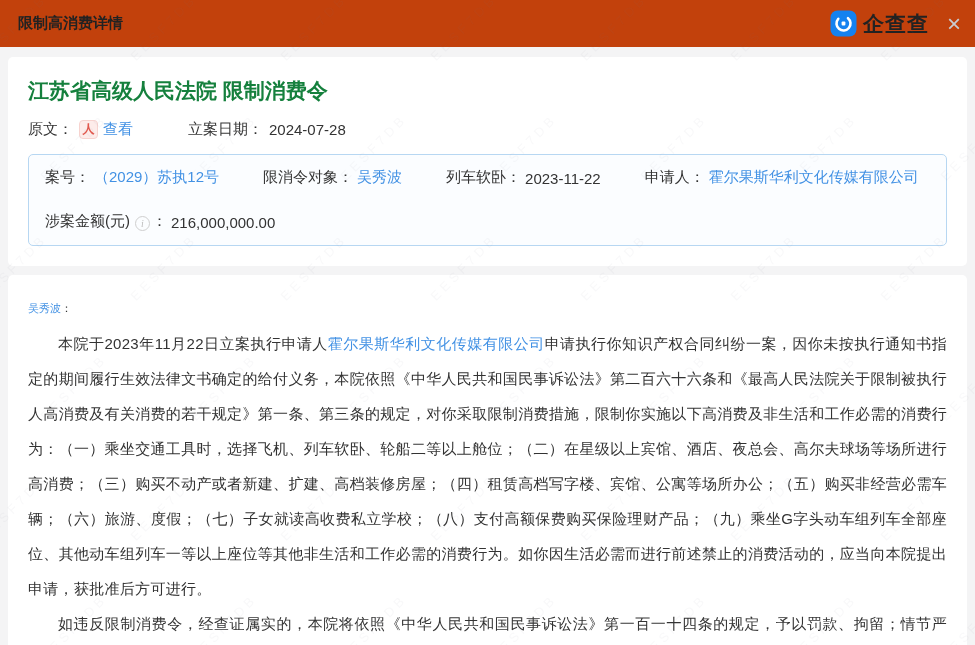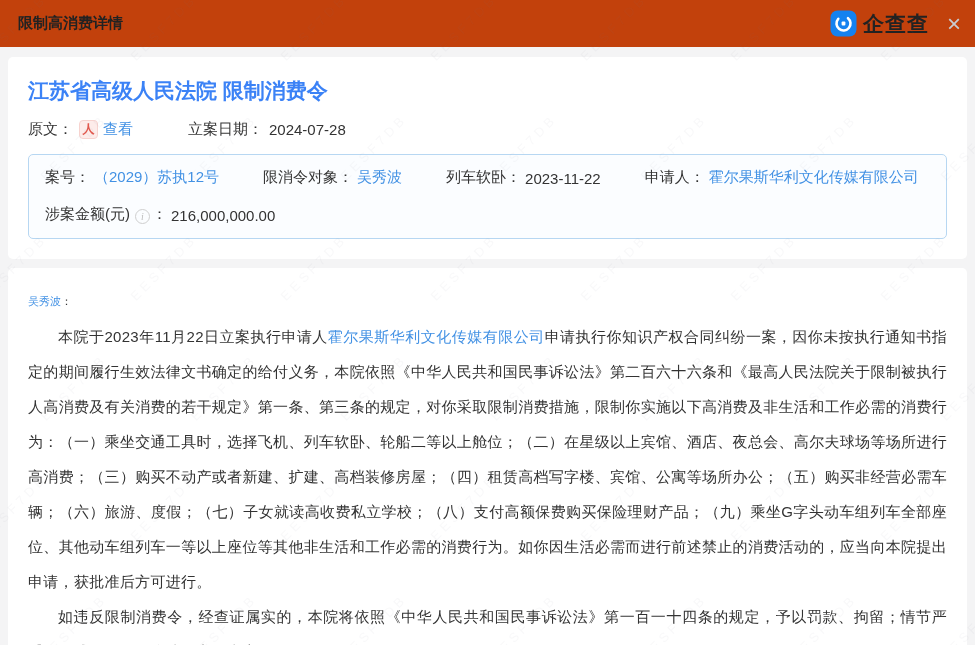--- a/index.html
+++ b/index.html
@@ -19,37 +19,37 @@
   .brand{ display:flex; align-items:center; gap:6px; }
   .brand-icon{ width:27px; height:27px; display:block; }
   .brand-name{ font-size:21px; font-weight:bold; color:#222; letter-spacing:1px; }
   .close-x{ font-size:24px; color:#c9ccd1; margin-left:12px; line-height:1; cursor:pointer; font-weight:300; }
   
   .card{
     background:#fff; border-radius:5px; margin:0 8px; position:relative; z-index:2;
   }
   .card1{ margin-top:10px; padding:20px 20px 20px 20px; }
   .card2{ margin-top:9px; padding:16px 20px; height:390px; }
-  .doc-title{ font-size:21px; font-weight:bold; color:#3b82f6; }
+  .doc-title{ font-size:21px; font-weight:bold; color:#15803d; }
   .meta-row{ margin-top:15px; display:flex; align-items:center; font-size:15px; color:#333; }
   .pdf-ic{
     display:inline-flex; width:19px; height:19px; background:#fdecea;
     border:1px solid #f7d3cf; border-radius:4px; color:#e2574c; font-size:12px;
     align-items:center; justify-content:center; font-weight:bold; margin:0 5px 0 6px;
   }
   .link{ color:#4291e4; text-decoration:none; cursor:pointer; }
   .meta-gap{ width:55px; }
   .date-val{ margin-left:6px; }
   
   .info-box{
     margin-top:15px; border:1px solid #b7d7f2; background:#fbfdff;
     border-radius:5px; padding:13px 16px 14px; font-size:15px;
   }
   .info-row{ display:flex; align-items:center; }
-  .info-row + .info-row{ margin-top:18px; }
+  .info-row + .info-row{ margin-top:25px; }
   .fld{ display:flex; align-items:flex-end; }
   .fld + .fld{ margin-left:44px; }
   .fld .lab{ color:#333; }
   .fld .val{ margin-left:4px; }
   .i-ic{
     display:inline-flex; width:15px; height:15px; border:1px solid #cfcfcf; border-radius:50%;
     color:#bdbdbd; font-size:10px; align-items:center; justify-content:center;
     font-family:"Liberation Serif",serif; font-style:italic; margin:0 2px 0 5px; cursor:pointer;
   }
   

